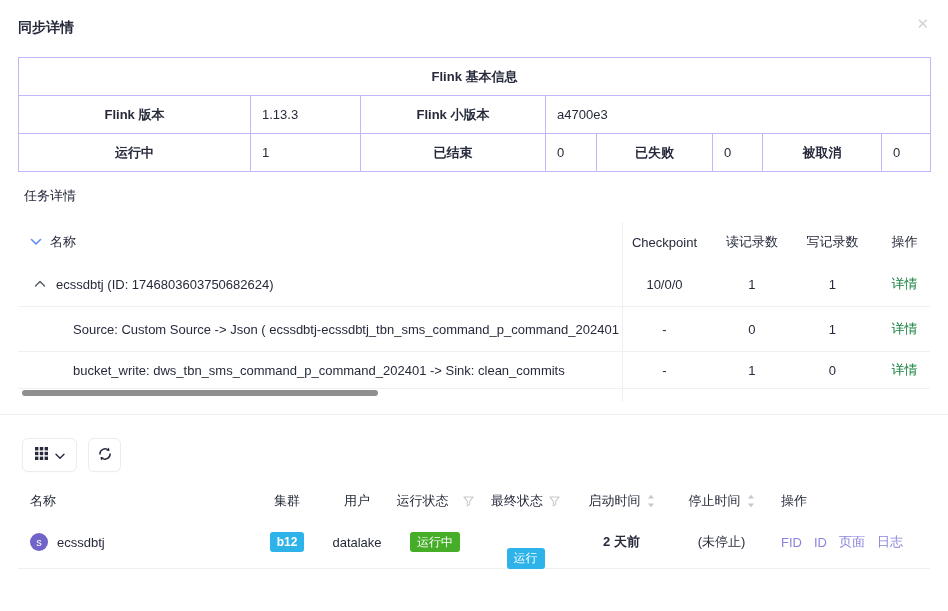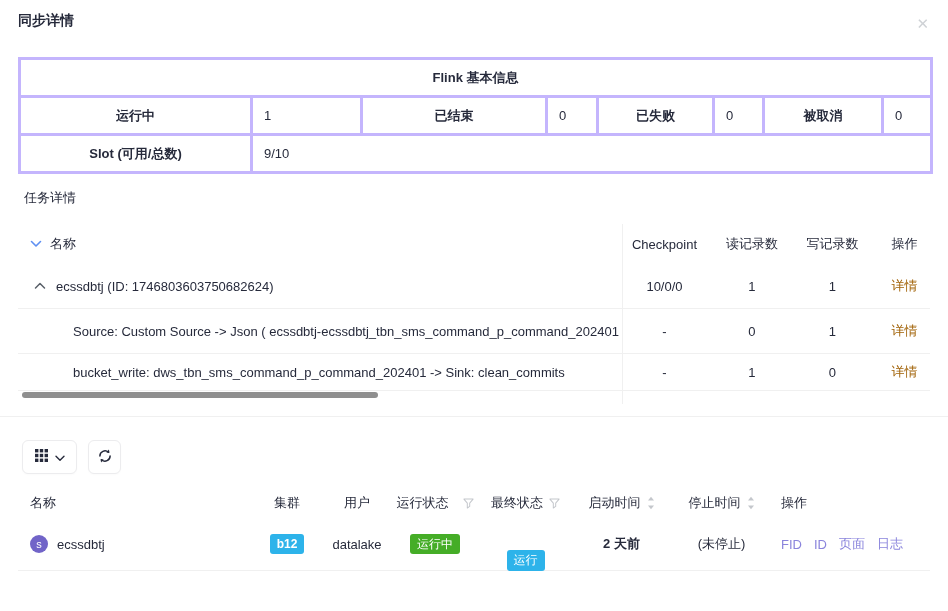--- a/index.html
+++ b/index.html
@@ -1,46 +1,46 @@
 <!DOCTYPE html>
 <html style="--badge-green: #45ad27; --badge-cyan: #2db3ea; --avatar-purple: #7164c8; --link-purple: #8a84dc; --accent-blue: #5e8ff2;"><head>
 <meta charset="utf-8">
 <style>
   * { box-sizing: border-box; margin: 0; padding: 0; }
   html,body { width:948px; height:611px; overflow:hidden; background:#fff;
     font-family:"Liberation Sans","DejaVu Sans",sans-serif; font-size:13px; color:#262a3b; }
 
   
-  .modal-header { position:relative; height:57px; padding:12px 18px 0; }
+  .modal-header { position:relative; height:57px; padding:19px 18px 0; }
   .modal-title { font-size:14px; font-weight:700; }
   .close-btn { position:absolute; right:19px; top:16px; font-size:15px; color:#cfd2d6; cursor:pointer; line-height:1; }
 
   
   .info-table { width:912px; margin:0 18px; border-collapse:collapse; table-layout:fixed; }
-  .info-table th, .info-table td { border:3px solid #c4b5fd; font-size:13px; overflow:hidden; white-space:nowrap; }
+  .info-table th, .info-table td { border:1px solid #c4b5fd; font-size:13px; overflow:hidden; white-space:nowrap; }
   .info-table th { font-weight:700; text-align:center; }
   .info-table td { text-align:left; padding:0 11px; font-weight:400; }
   .info-table .r-head th { height:34px; }
   .info-table tr { height:38px; }
 
   
   .section-title { margin:15px 0 0 24px; }
   .task-table { position:relative; margin:17px 18px 0; }
   .task-table::after { content:''; position:absolute; top:0; bottom:0; right:307px; width:1px; background:#f0f0f0; }
   .t-row { display:flex; align-items:stretch; }
   .t-row.body { border-bottom:1px solid #f0f0f0; }
   .t-head { height:40px; }
   .t-r1, .t-r2 { height:45px;justify-content:center; }
   .t-r3 { height:37px; }
   .t-name { flex:1; min-width:0; display:flex; align-items:center; padding-left:10px; white-space:nowrap; overflow:hidden; }
   .t-fixed { width:307px; flex:none; display:flex; align-items:center;gap:12px; }
   .t-cell { text-align:center; overflow:hidden; white-space:nowrap; }
   .c-cp { width:94px; } .c-rd { width:77px; } .c-wr { width:78px; } .c-ac { width:58px; }
   .t-head .t-name, .t-head .t-cell { color:#262a3b; }
-  .detail-link { color:#a16207; cursor:pointer;font-family:Liberation Serif, serif; }
+  .detail-link { color:#15803d; cursor:pointer;font-family:Liberation Serif, serif; }
   .expand-toggle { display:inline-flex; align-items:center; margin:0 10px 0 6px; cursor:pointer; flex:none; }
   .head-toggle { margin:0 8px 0 2px; }
   .indent { display:inline-block; width:45px; flex:none; }
   .h-scroll { position:relative; height:13px; }
   .h-thumb { position:absolute; left:4px; top:1px; width:356px; height:6px; border-radius:3px; background:#8f8f8f; cursor:pointer; }
   .divider { margin-top:12px; border-top:1px solid #f0f0f0; }
 
   
   .toolbar { display:flex; gap:11px; margin:23px 0 0 22px; }
   .tool-btn { height:34px; background:#fff; border:1px solid #ececee; border-radius:6px;
@@ -86,32 +86,34 @@
     <col style="width:116px">
       <col style="width:50px">
       <col style="width:119px">
       <col style="width:49px">
   </colgroup>
   <tbody>
       <tr class="r-head">
     <th colspan="8">Flink 基本信息</th>
   </tr>
   <tr>
+    <th>Flink 版本</th>
+    <td>1.13.3</td>
+    <th>Flink 小版本</th>
+    <td colspan="5">a4700e3</td>
+  </tr>
+  <tr>
     <th>运行中</th>
     <td>1</td>
     <th>已结束</th>
     <td>0</td>
     <th>已失败</th>
     <td>0</td>
     <th>被取消</th>
     <td>0</td>
-  </tr>
-  <tr>
-    <th>Slot (可用/总数)</th>
-    <td colspan="7">9/10</td>
   </tr>
 </tbody>
   </table>
 
 <div class="section-title">任务详情</div>
 
 <div class="task-table">
   <div class="t-row t-head">
     <div class="t-name">
       <span class="expand-toggle head-toggle">

